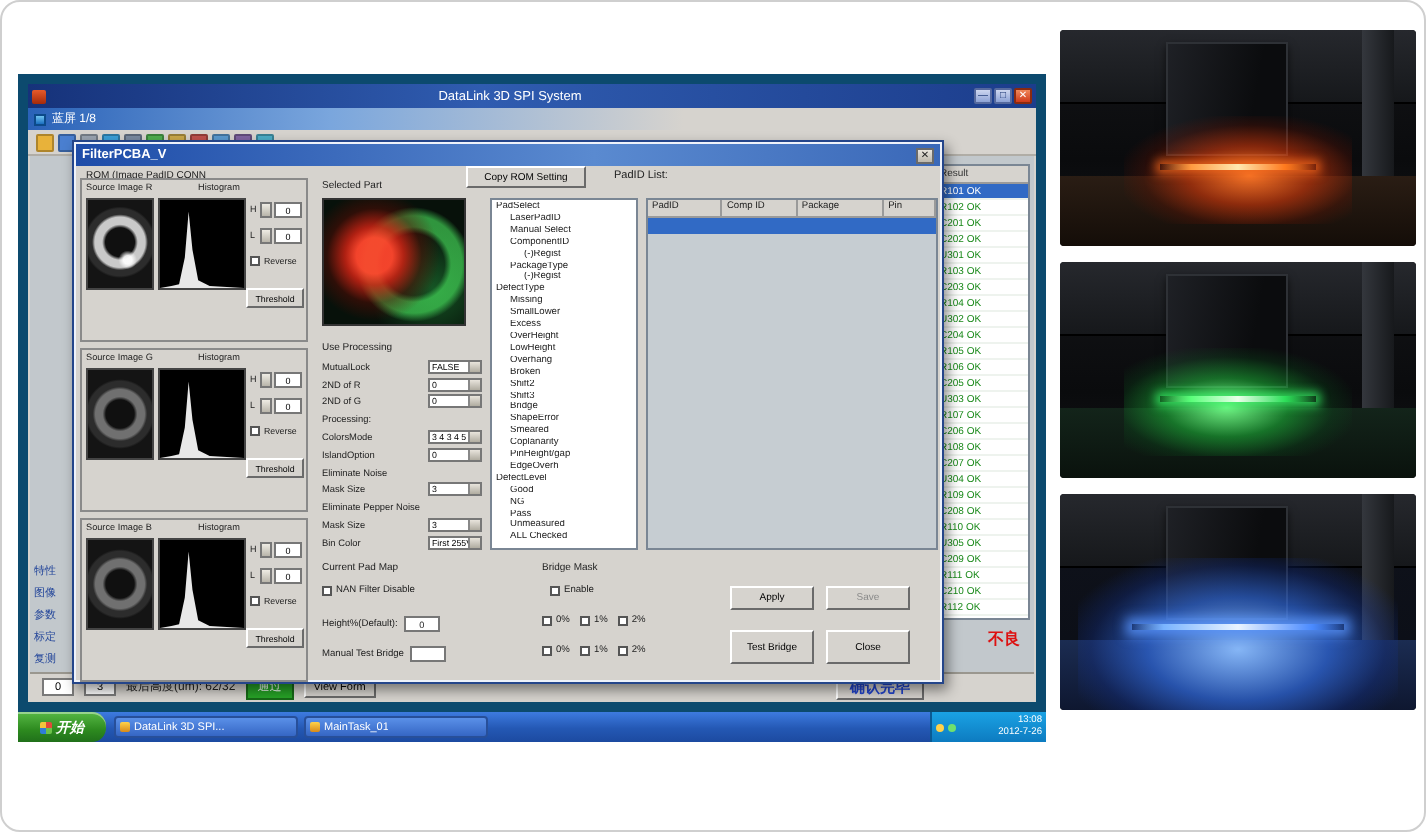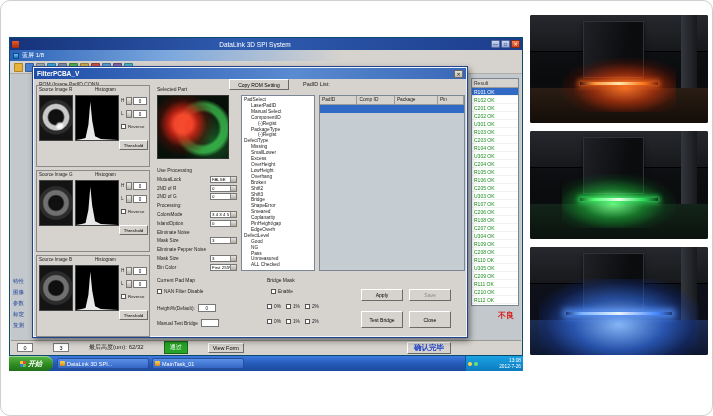--- a/index.html
+++ b/index.html
@@ -4,21 +4,21 @@
 <style>
   * { box-sizing: border-box; margin: 0; padding: 0; }
   html,body { background:#ffffff; }
   body { font-family:"Liberation Sans", sans-serif; }
 
   .figure { position:relative; width:713px; height:416px; background:#fff;
             border:1px solid #cfcfcf; border-radius:10px; overflow:hidden; }
 
   
   .desktop { position:absolute; left:8px; top:36px; width:514px; height:334px; background:#8a98a5; }
-  .appwin  { position:absolute; inset:0 0 15px 0; background:#d6d3ce; border:1px solid #0c4a6e; overflow:hidden; }
+  .appwin  { position:absolute; inset:0 0 15px 0; background:#d6d3ce; border:5px solid #0c4a6e; overflow:hidden; }
 
   .app-titlebar { position:absolute; left:0; top:0; right:0; height:12px;
     background:linear-gradient(90deg,#16327a,#2f5cb0 45%,#1c3d8c); color:#fff;
     display:flex; align-items:center; padding:0 2px; }
   .app-ico { width:7px; height:7px; background:linear-gradient(#e65a2a,#a42a0a); border-radius:1px; flex:none; }
   .app-title { flex:1; text-align:center; font-size:6.5px; white-space:nowrap; overflow:hidden; }
   .winbtns { display:flex; gap:1px; }
   .wb { width:9px; height:8px; background:linear-gradient(#cdd6ef,#8ea3d6); border:1px solid #55699e;
         font-size:5px; line-height:6px; text-align:center; color:#15306e; border-radius:1px; }
   .wb-close { background:linear-gradient(#f0885a,#cf3a1a); color:#fff; border-color:#8a2a10; }
@@ -47,21 +47,21 @@
     border:1px solid #7a8694; overflow:hidden; }
   .bg-hd { height:9px; background:#d6d3ce; border-bottom:1px solid #9a9a9a; font-size:5px;
     line-height:9px; padding-left:2px; color:#333; }
   .bg-row { height:8px; line-height:8px; font-size:5px; color:#1a8a1a; padding-left:2px;
     white-space:nowrap; overflow:hidden; border-bottom:1px solid #eef3ee; }
   .bg-rows .bg-row:nth-of-type(1) { background:#316ac5; color:#fff; }
 
   .defect { position:absolute; right:8px; top:272px; color:#dd1111; font-size:8px; font-weight:bold; }
 
   .statusbar { position:absolute; left:1px; right:1px; bottom:1px; height:14px; background:#d6d3ce;
-    border-top:1px solid #9a978f; display:flex; align-items:center; gap:20px; padding:0 6px; }
+    border-top:1px solid #9a978f; display:flex; align-items:center; gap:5px; padding:0 6px; }
   .sb-field { width:16px; height:9px; background:#fff; border:1px solid #7a7a7a; font-size:5.5px;
     line-height:8px; text-align:center; }
   .sb-label { font-size:6px; color:#222; white-space:nowrap; }
   .sb-pass { background:#27a327; color:#fff; font-size:6px; padding:1px 5px; border:1px solid #176a17; }
   .sb-btn { height:10px; padding:0 4px; font-size:5.5px; background:#d6d3ce;
     border:1px solid; border-color:#fff #6a6a6a #6a6a6a #fff; font-family:inherit; }
   .sb-spacer { flex:1; }
   .sb-confirm { height:12px; padding:0 6px; font-size:7.5px; font-weight:bold; color:#2244cc;
     background:#d6d3ce; border:1px solid; border-color:#fff #6a6a6a #6a6a6a #fff; font-family:inherit; }
   .sb-rightpad { width:44px; flex:none; }

